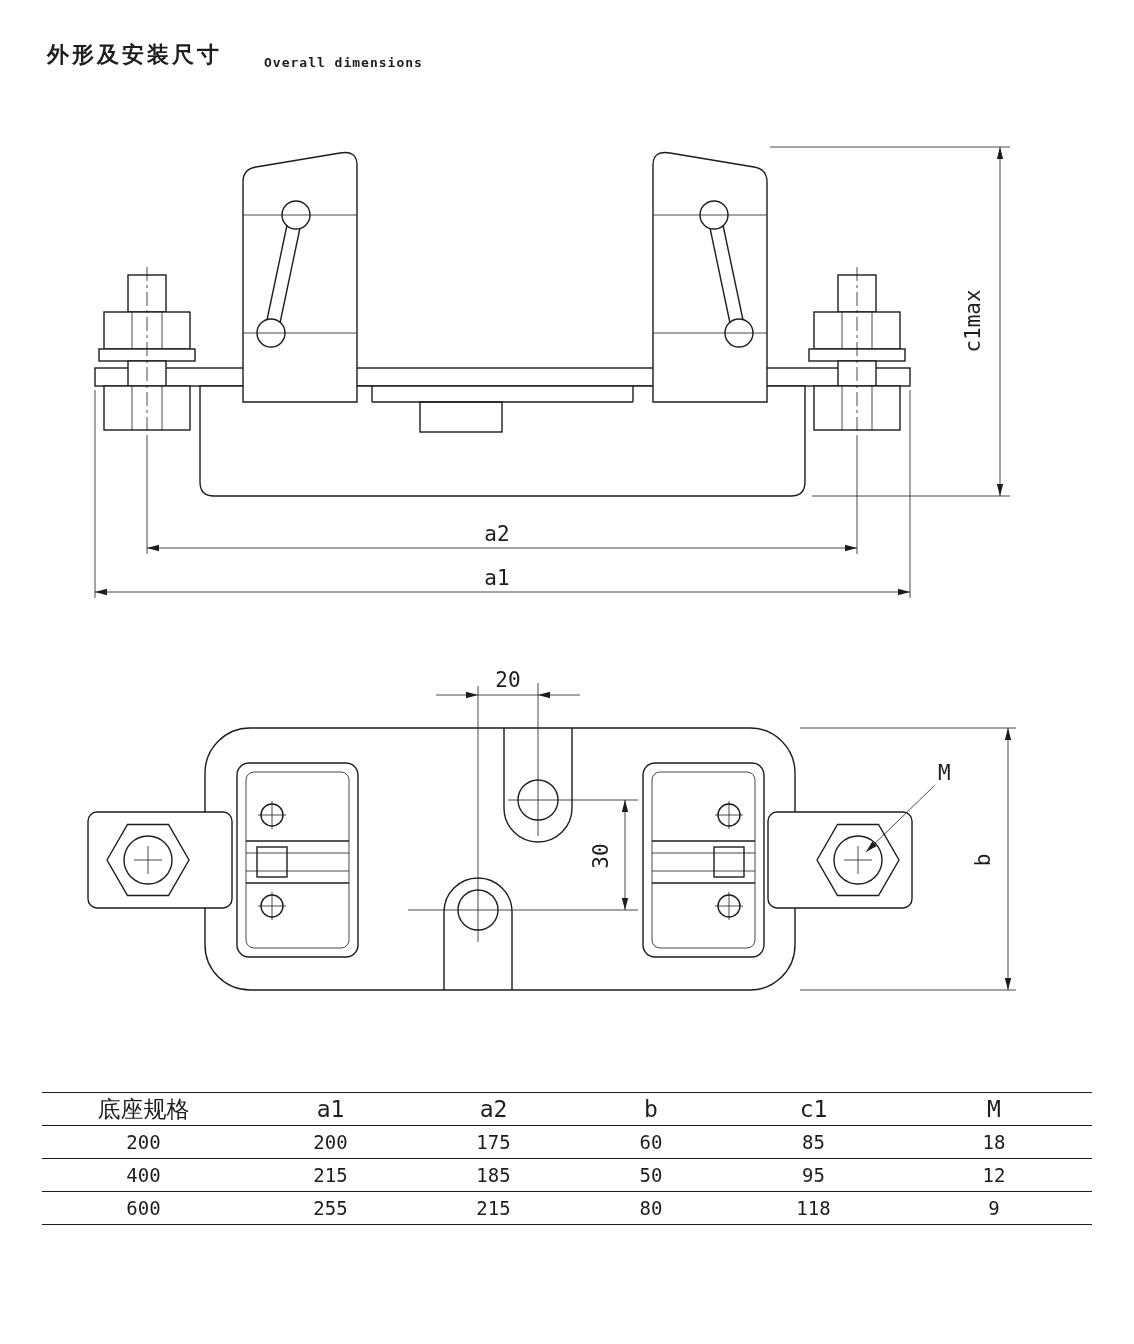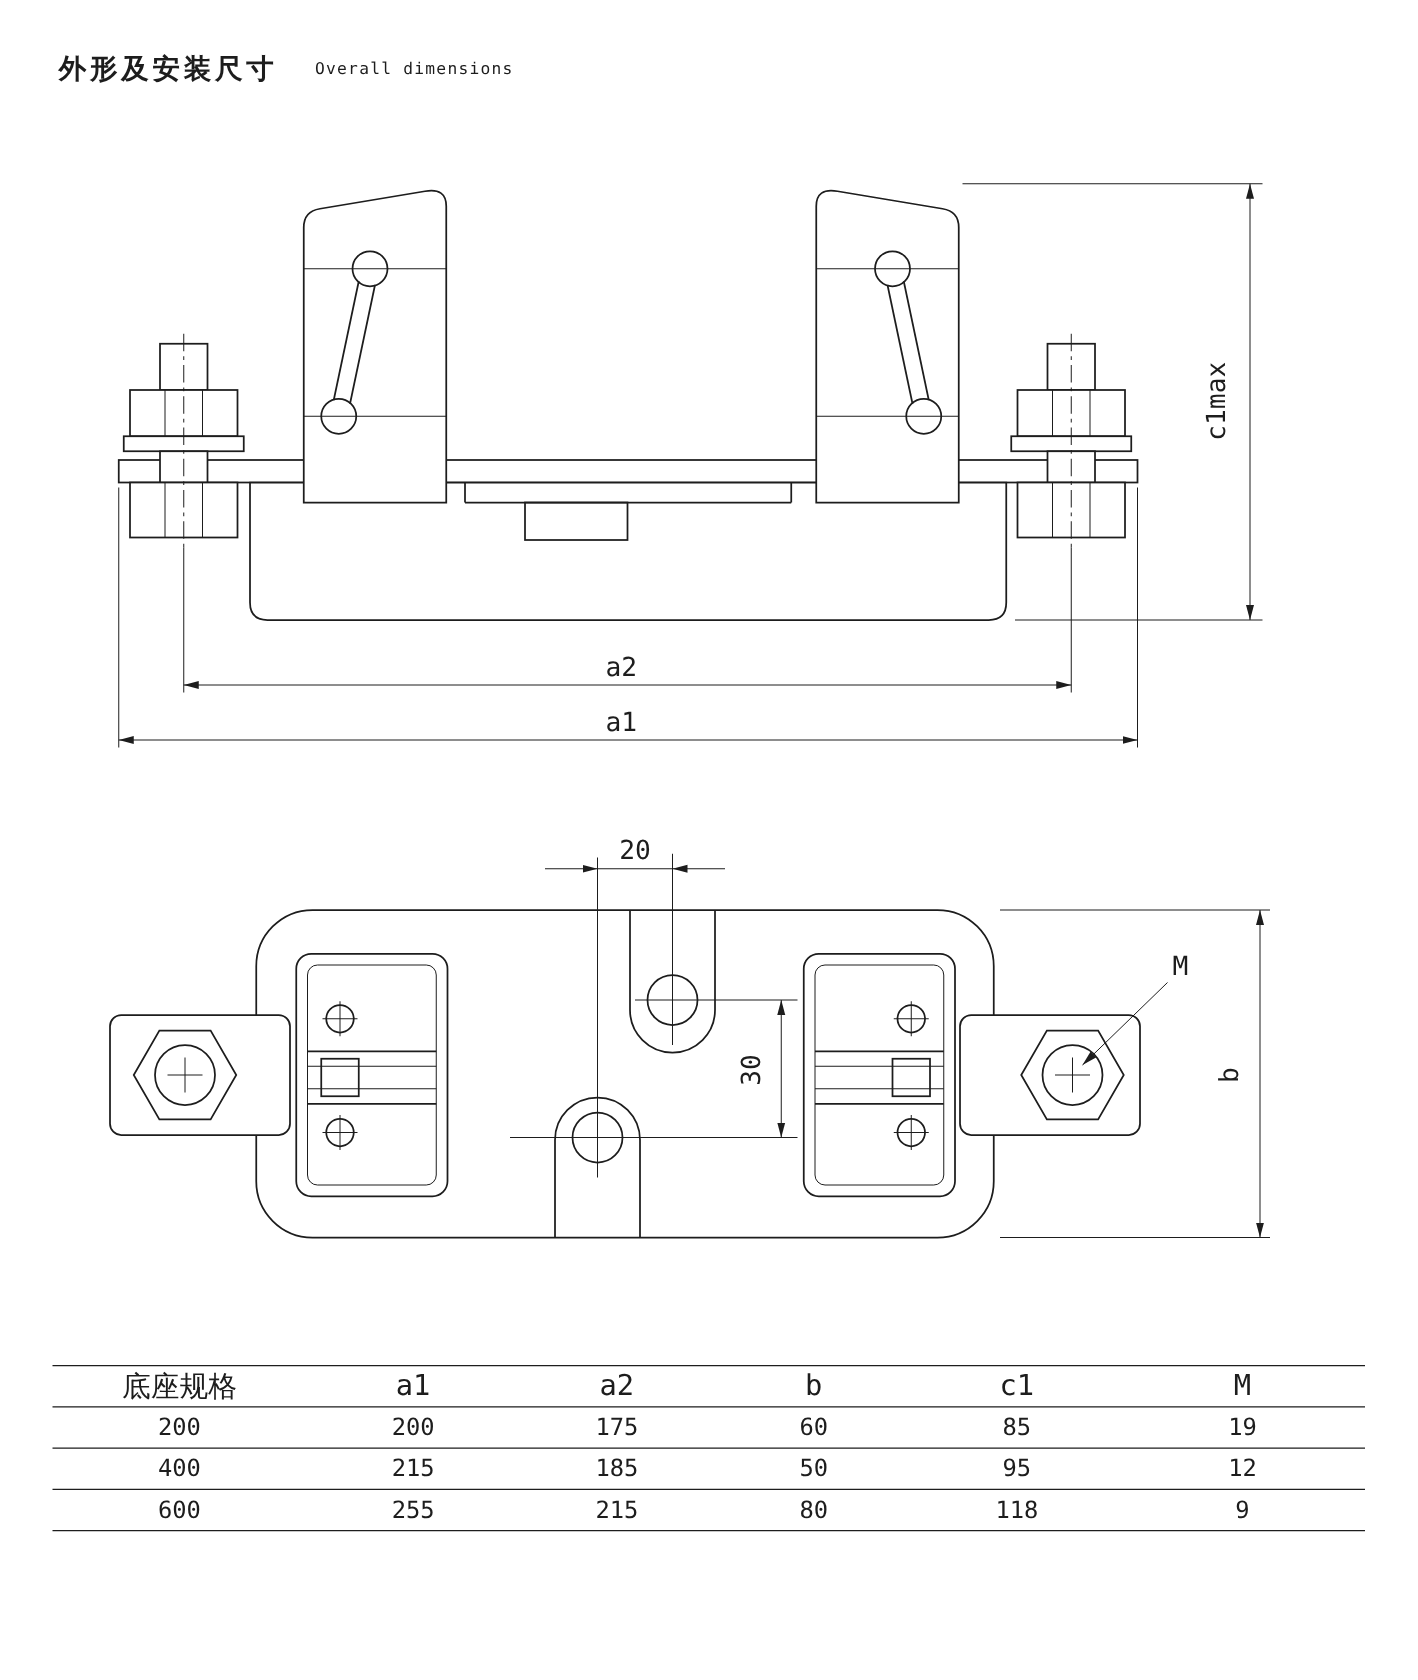--- a/index.html
+++ b/index.html
@@ -1,23 +1,23 @@
 <!DOCTYPE html>
 <html><head>
 <meta charset="utf-8">
 <style>
   * { margin:0; padding:0; box-sizing:border-box; }
   html,body { background:#fff; }
   #page {
     position:relative; width:1134px; height:1344px; background:#fff;
     font-family:"Liberation Sans", sans-serif; color:#1d1d1d; overflow:hidden;
   }
-  .title-row { position:absolute; left:47px; top:40px; display:flex; align-items:center; gap:30px; }
+  .title-row { position:absolute; left:47px; top:40px; display:flex; align-items:flex-end; gap:42px; }
   .title-zh { font-size:22px; font-weight:700; letter-spacing:3px; }
-  .title-en { font-size:13px; font-weight:400; font-family:"DejaVu Sans Mono", monospace; letter-spacing:1px; }
+  .title-en { font-size:13px; font-weight:700; font-family:"DejaVu Sans Mono", monospace; letter-spacing:1px; }
 
   svg.drawing { position:absolute; left:0; }
   #front-view { top:120px; }
   #top-view   { top:650px; }
 
   .ol  { fill:none;  stroke:#1d1d1d; stroke-width:1.4; }
   .olw { fill:#ffffff; stroke:#1d1d1d; stroke-width:1.4; }
   .thin{ fill:none;  stroke:#1d1d1d; stroke-width:0.8; }
   .cl  { fill:none;  stroke:#1d1d1d; stroke-width:0.8; stroke-dasharray:14 4 3 4; }
   .dim { fill:none;  stroke:#1d1d1d; stroke-width:0.8; }
@@ -238,21 +238,21 @@
       <div class="t-cell mono">M</div>
     </div>
 
 
     <div class="t-row">
       <div class="t-cell">200</div>
       <div class="t-cell">200</div>
       <div class="t-cell">175</div>
       <div class="t-cell">60</div>
       <div class="t-cell">85</div>
-      <div class="t-cell">19</div>
+      <div class="t-cell">18</div>
     </div>
 
     <div class="t-row">
       <div class="t-cell">400</div>
       <div class="t-cell">215</div>
       <div class="t-cell">185</div>
       <div class="t-cell">50</div>
       <div class="t-cell">95</div>
       <div class="t-cell">12</div>
     </div>

